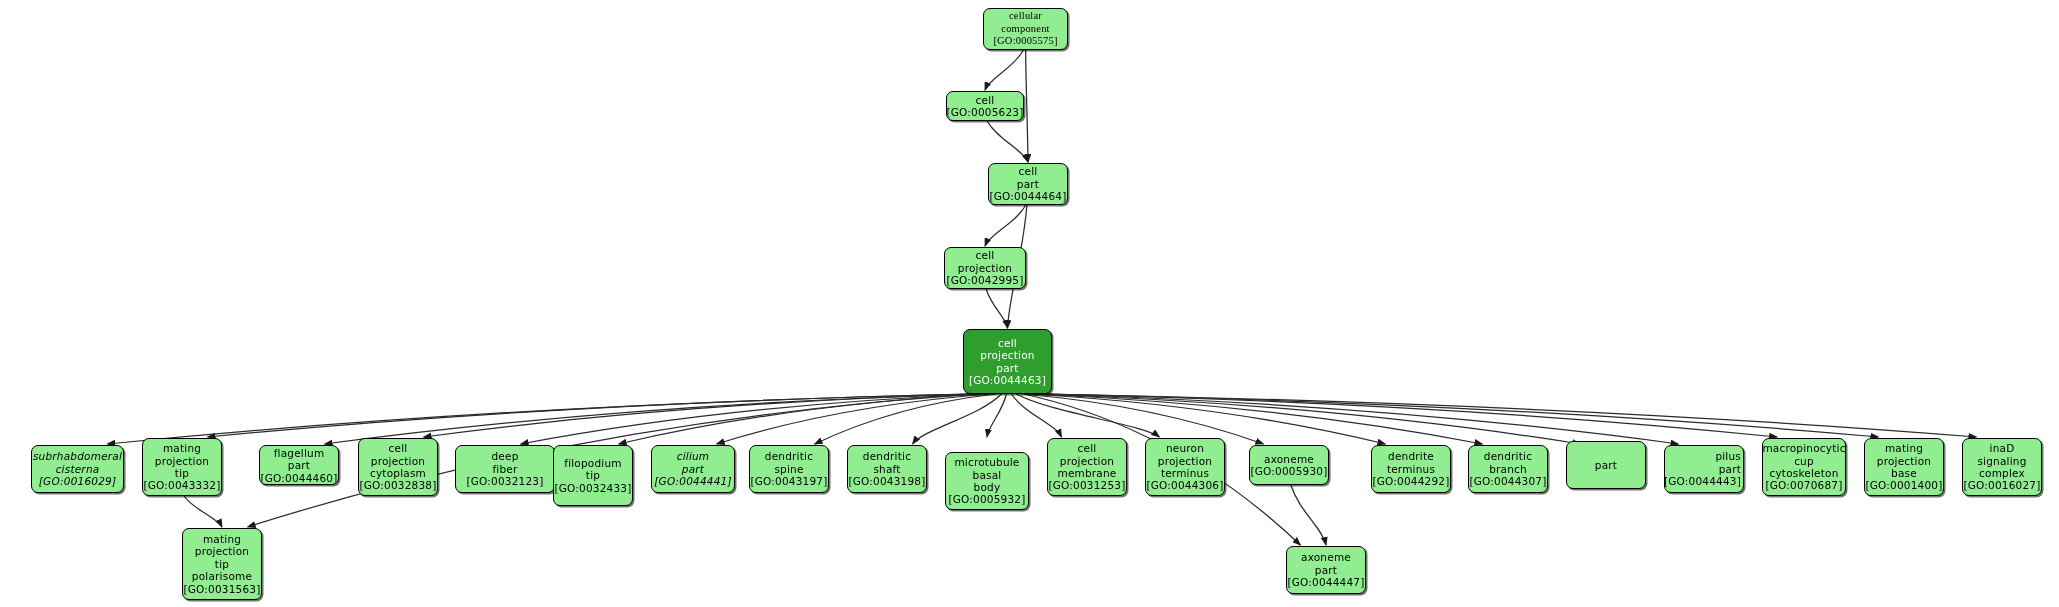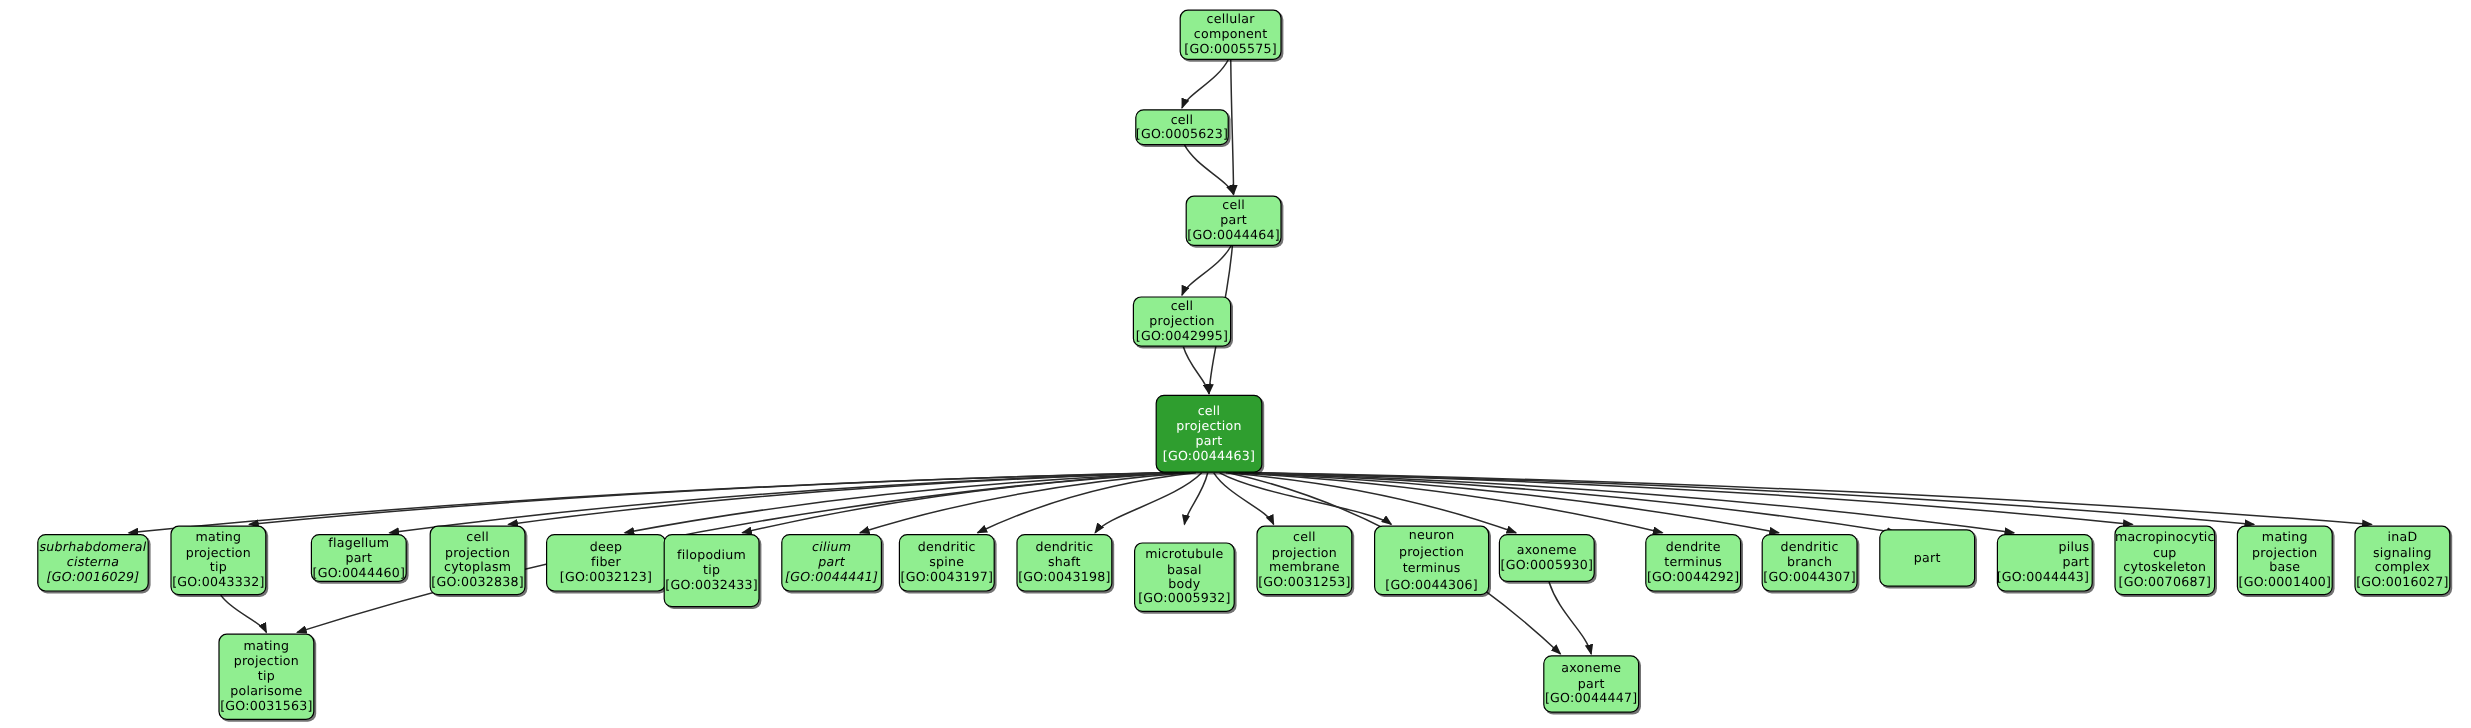--- a/index.html
+++ b/index.html
@@ -105,21 +105,21 @@
         <path d="M 1044.88 394 Q 1447.612 403.46 1777.12 437" fill="none" stroke="#2b2b2b" stroke-width="1.25" marker-end="url(#arrowhead)"></path>
         <path d="M 1044.88 394 Q 1503.3160000000003 403.46 1878.4 437" fill="none" stroke="#2b2b2b" stroke-width="1.25" marker-end="url(#arrowhead)"></path>
         <path d="M 1044.88 394 Q 1557.2160000000001 403.46 1976.4 437" fill="none" stroke="#2b2b2b" stroke-width="1.25" marker-end="url(#arrowhead)"></path>
         <path d="M 970.12 394 Q 572.7339999999999 423.26 247.6 527" fill="none" stroke="#2b2b2b" stroke-width="1.25" marker-end="url(#arrowhead)"></path>
         <path d="M 1023.425 394 Q 1175.76125 427.22 1300.4 545" fill="none" stroke="#2b2b2b" stroke-width="1.25" marker-end="url(#arrowhead)"></path>
         <path d="M 184 496 C 193.5 509.95 217.44 517.7 222 527" fill="none" stroke="#2b2b2b" stroke-width="1.25" marker-end="url(#arrowhead)"></path>
         <path d="M 1290.85 485 C 1299.6374999999998 512 1321.782 527 1326 545" fill="none" stroke="#2b2b2b" stroke-width="1.25" marker-end="url(#arrowhead)"></path>
       </g>
   </svg>
   <div id="node-layer">
-      <div class="go-node" style="left: 983px; top: 8px; width: 85px; height: 42px;">
+      <div class="go-node" style="left: 983px; top: 8px; width: 85px; height: 42px; font-family: Liberation Serif, serif;">
         <span class="nline">cellular</span>
         <span class="nline">component</span>
         <span class="go-id">[GO:0005575]</span>
       </div>
       <div class="go-node" style="left: 946px; top: 91px; width: 78px; height: 30px;">
         <span class="nline">cell</span>
         <span class="go-id">[GO:0005623]</span>
       </div>
       <div class="go-node" style="left: 988px; top: 163px; width: 80px; height: 42px;">
         <span class="nline">cell</span>
@@ -189,21 +189,21 @@
         <span class="nline">basal</span>
         <span class="nline">body</span>
         <span class="go-id">[GO:0005932]</span>
       </div>
       <div class="go-node" style="left: 1047px; top: 438px; width: 80px; height: 58px;">
         <span class="nline">cell</span>
         <span class="nline">projection</span>
         <span class="nline">membrane</span>
         <span class="go-id">[GO:0031253]</span>
       </div>
-      <div class="go-node" style="left: 1145px; top: 438px; width: 96px; height: 58px; justify-content: space-between;">
+      <div class="go-node" style="left: 1145px; top: 438px; width: 80px; height: 58px;">
         <span class="nline">neuron</span>
         <span class="nline">projection</span>
         <span class="nline">terminus</span>
         <span class="go-id">[GO:0044306]</span>
       </div>
       <div class="go-node" style="left: 1249px; top: 445px; width: 80px; height: 40px;">
         <span class="nline">axoneme</span>
         <span class="go-id">[GO:0005930]</span>
       </div>
       <div class="go-node" style="left: 1371px; top: 445px; width: 80px; height: 48px;">

